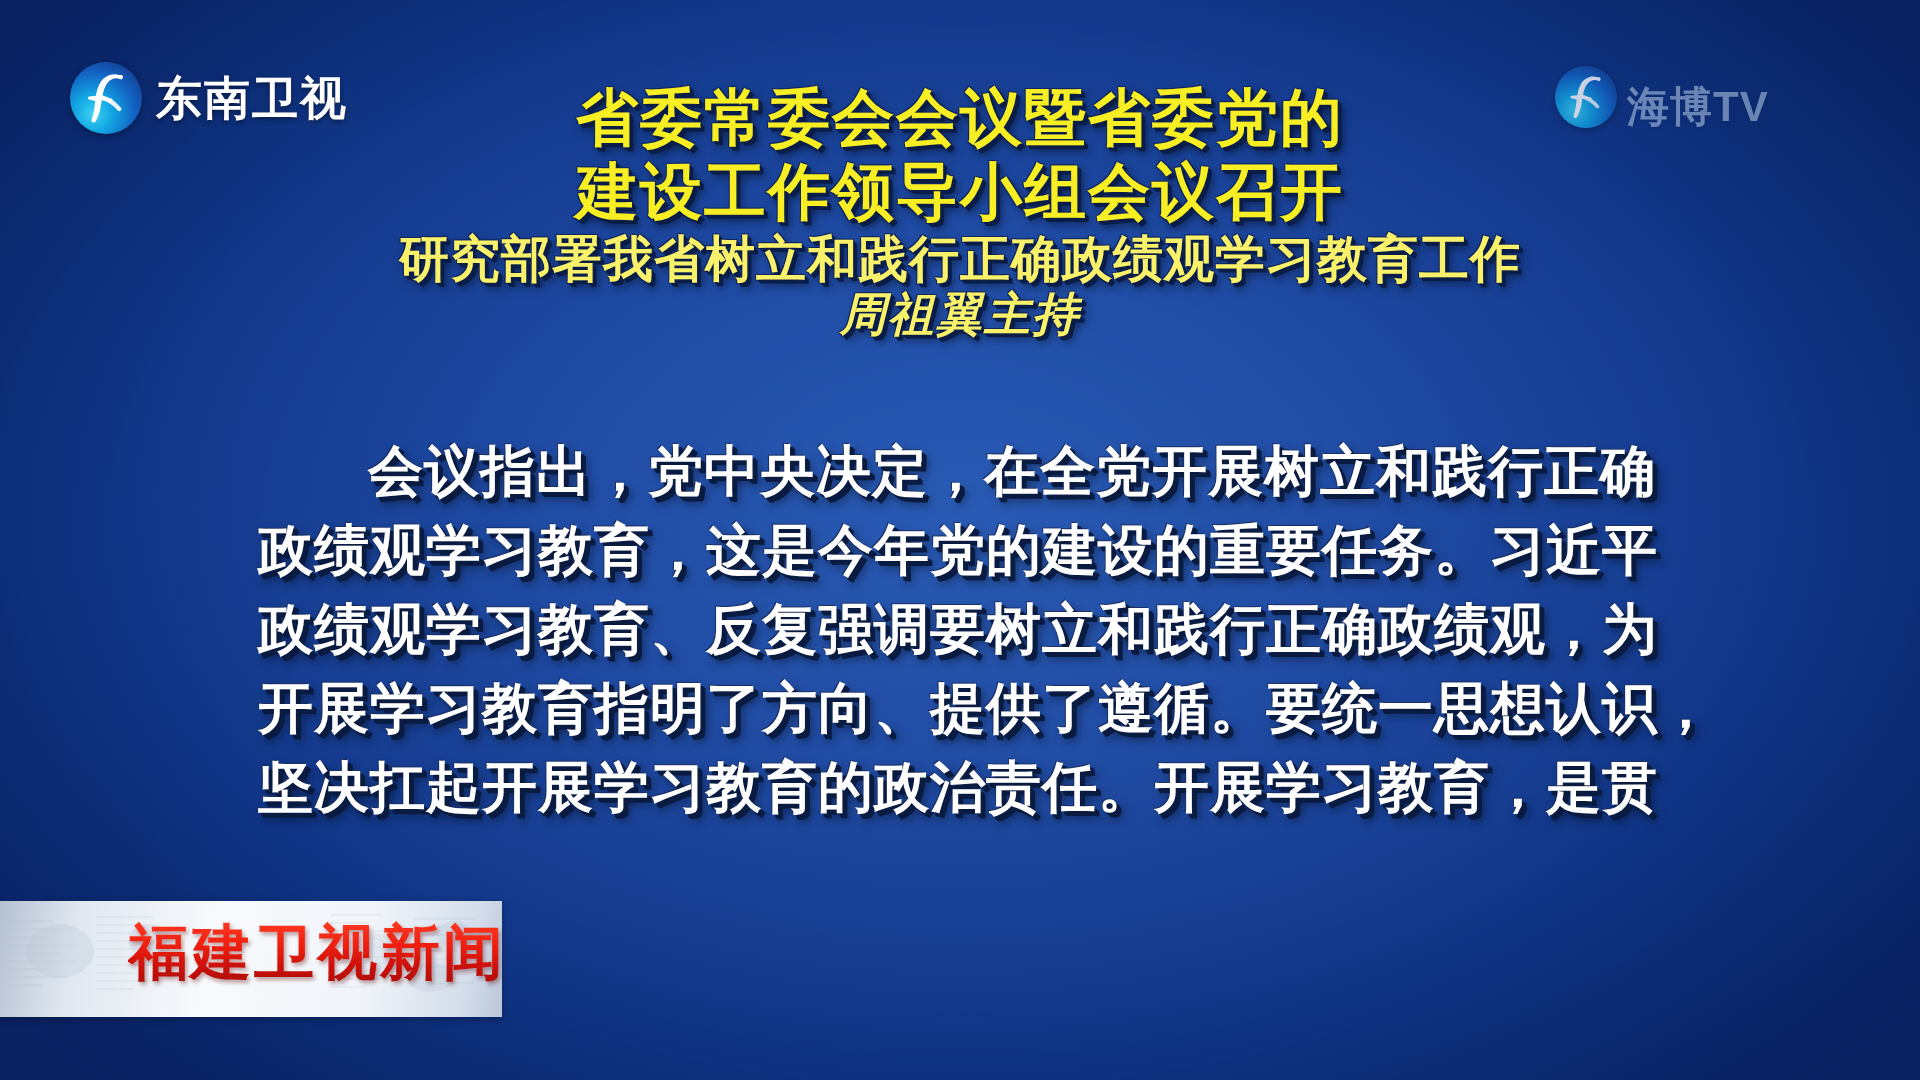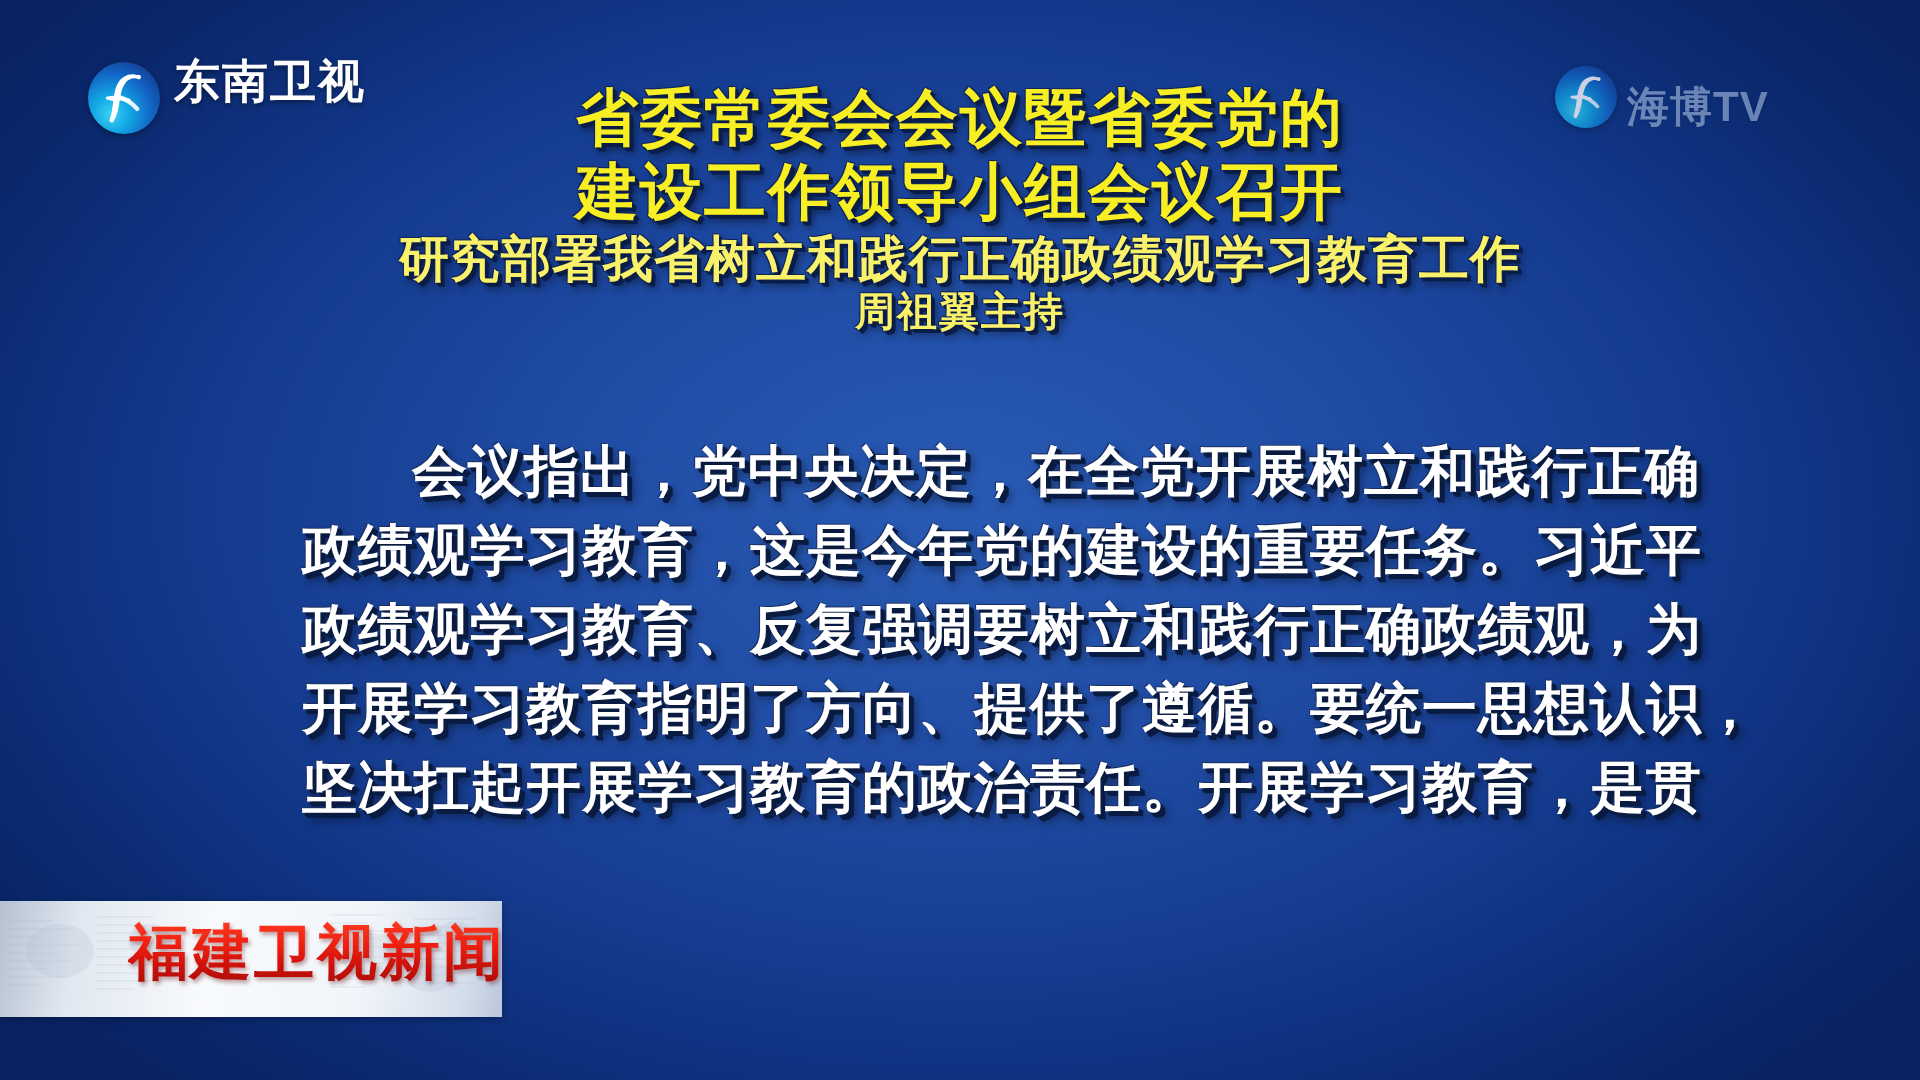--- a/index.html
+++ b/index.html
@@ -24,21 +24,21 @@
   
   .emblem{
     position:relative;border-radius:50%;
     background:radial-gradient(circle at 32% 72%, #3ed2f2 0%, #12a7e4 26%, #1263c4 58%, #143a8e 86%, #11306f 100%);
     box-shadow:0 2px 6px rgba(0,0,0,.35);
     flex:0 0 auto;
   }
   .emblem svg{position:absolute;left:0;top:0;width:100%;height:100%;}
 
   #logo-left{
-    position:absolute;left:88px;top:62px;display:flex;align-items:flex-start;gap:14px;z-index:5;font-family:Liberation Mono, monospace;
+    position:absolute;left:70px;top:62px;display:flex;align-items:center;gap:14px;z-index:5;
   }
   #logo-left .emblem{width:72px;height:72px;}
   #logo-left .wordmark{
     color:#ffffff;font-size:46px;font-weight:700;letter-spacing:2px;line-height:1;
     text-shadow:0 2px 5px rgba(0,0,0,.45);white-space:nowrap;
   }
 
   #logo-right{
     position:absolute;left:1555px;top:66px;display:flex;align-items:center;gap:10px;z-index:5;opacity:.78;
   }
@@ -60,36 +60,35 @@
       3px 3px 0 #0a1c48,
       2px 2px 0 #0a1c48,
       -1px -1px 0 #11255c,
       1px -1px 0 #11255c,
       -1px 1px 0 #11255c,
       5px 6px 9px rgba(0,0,0,.55);
   }
   .hl-1{font-size:62px;margin-bottom:10px;}
   .hl-2{font-size:62px;margin-bottom:8px;}
   .hl-3{font-size:50px;color:#f9f169;letter-spacing:1px;margin-bottom:6px;}
-  .hl-4{font-size:40px;color:#f9f169;letter-spacing:2px;}
+  .hl-4{font-size:46px;color:#f9f169;letter-spacing:2px;font-style:italic;}
 
   
   #body-copy{
     position:absolute;left:258px;top:432px;width:1420px;z-index:4;
   }
   .bl{
     color:#ffffff;font-size:55px;font-weight:700;letter-spacing:1px;
     line-height:79px;white-space:nowrap;
     text-shadow:
       5px 5px 0 #0a1b42,
       4px 4px 0 #0a1b42,
       3px 3px 0 #0a1b42,
       -1px -1px 0 #1a2f60,
       6px 7px 10px rgba(0,0,0,.5);
-    margin-left: 44px;
   }
   .bl.indent{padding-left:110px;}
 
   
   #program-bug{
     position:absolute;left:0;top:901px;width:502px;height:116px;z-index:6;
     background:
       linear-gradient(100deg, rgba(196,206,218,.92) 0%, rgba(232,238,245,.97) 16%, rgba(248,250,252,1) 42%, rgba(241,245,250,1) 72%, rgba(222,230,240,.95) 92%, rgba(205,215,228,.9) 100%);
     overflow:hidden;
     box-shadow:0 2px 7px rgba(0,0,0,.3);

